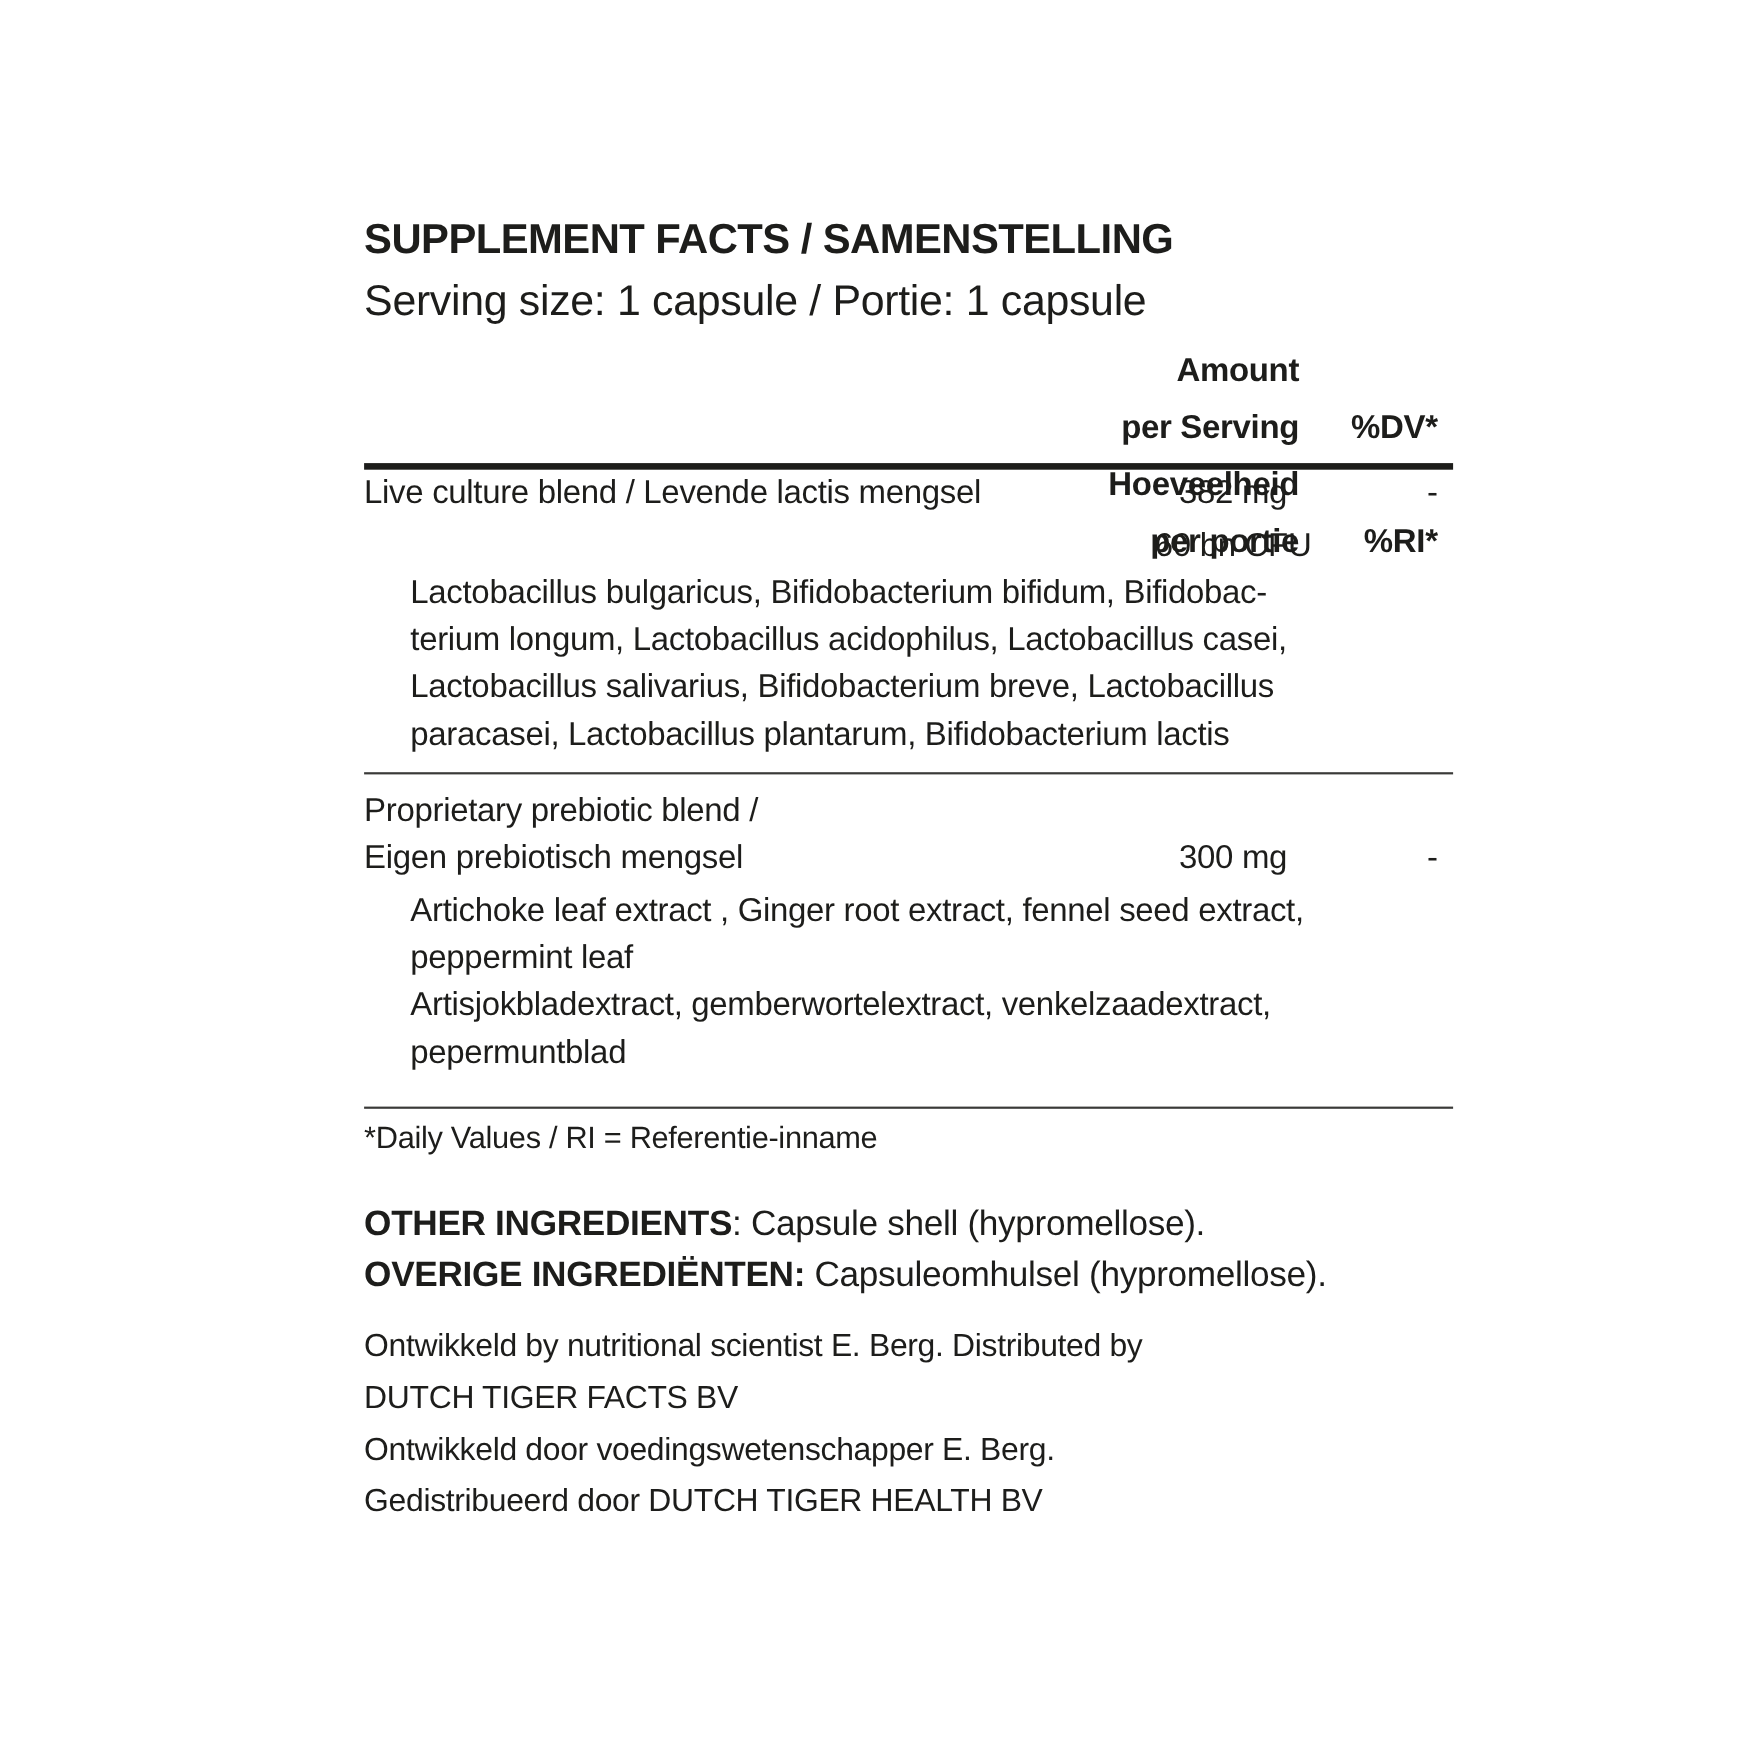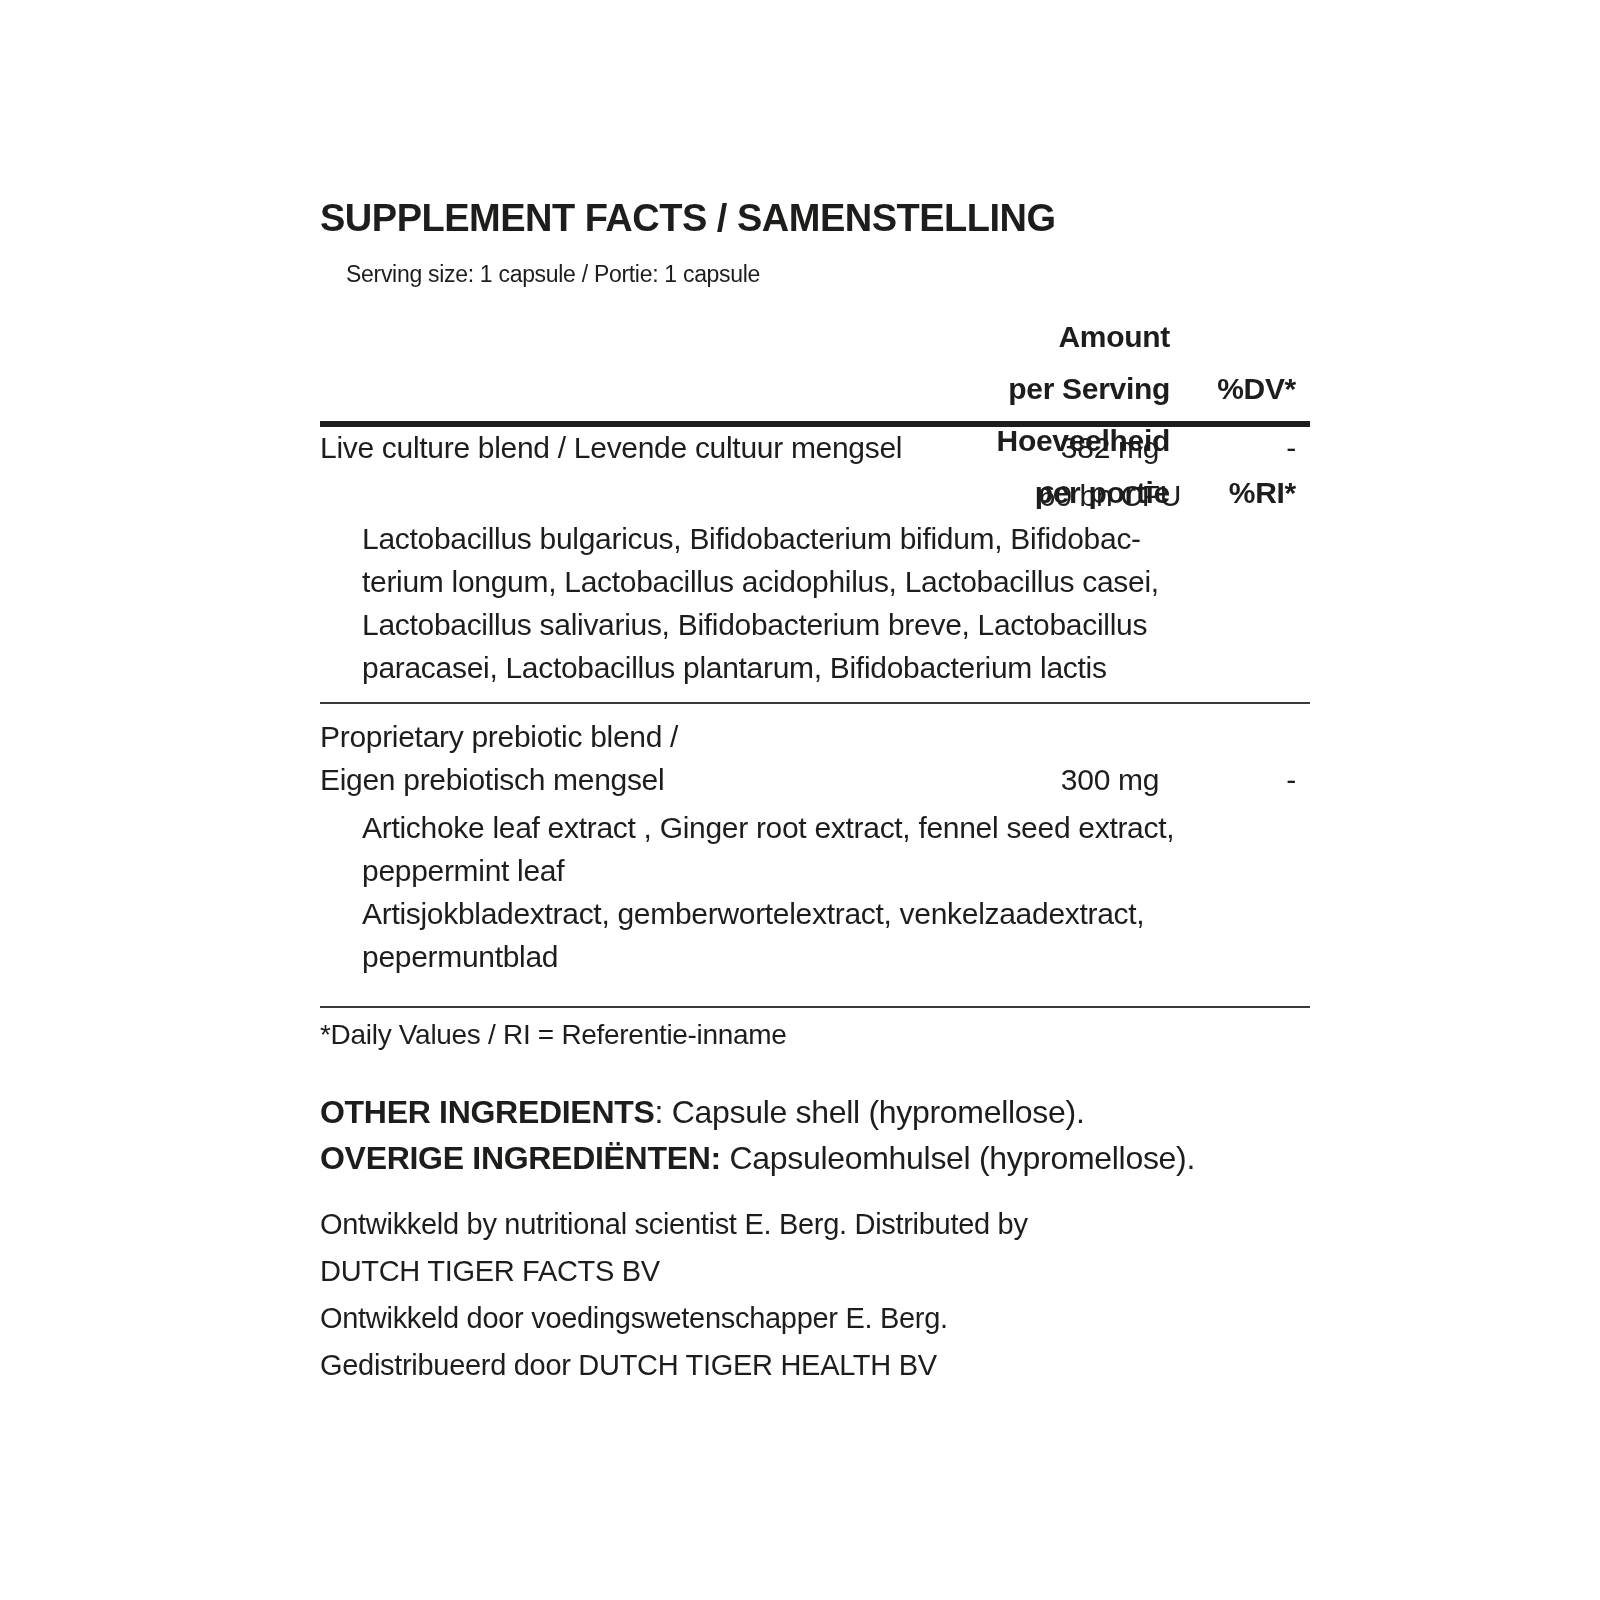--- a/index.html
+++ b/index.html
@@ -11,41 +11,40 @@
     position: relative;
     width: 1600px;
     height: 1600px;
     background: #ffffff;
     overflow: hidden;
     font-family: "Liberation Sans", sans-serif;
     color: #1d1d1b;
   }
   .label {
     position: absolute;
-    left: 320px;
+    left: 331px;
     top: 0;
     width: 990px;
     height: 1588px;
   }
   .block { position: absolute; left: 0; width: 990px; }
 
   .title {
     top: 196px;
     font-size: 38px;
     font-weight: 700;
     line-height: 44px;
     letter-spacing: -0.5px;
     margin: 0;
   }
   .serving {
     top: 254px;
-    font-size: 23px;
+    font-size: 39px;
     line-height: 40px;
     letter-spacing: -0.3px;
-    margin-left: 26px;
   }
 
   .row { display: flex; align-items: flex-end; }
   .cell-name   { flex: 1 1 auto; }
   .cell-amount { flex: 0 0 210px; text-align: center; }
   .cell-dv     { flex: 0 0 95px;  text-align: right; padding-right: 14px; box-sizing: border-box; }
 
   .hdr {
     top: 311px;
     font-size: 30px;
@@ -116,21 +115,21 @@
       <div class="row">
         <div class="cell-name"></div>
         <div class="cell-amount">Hoeveelheid per portie</div>
         <div class="cell-dv">%RI*</div>
       </div>
     </div>
 
     <div class="rule rule-thick"></div>
 
     <div class="block body-text r1 row">
-      <div class="cell-name">Live culture blend / Levende cultuur mengsel</div>
+      <div class="cell-name">Live culture blend / Levende lactis mengsel</div>
       <div class="cell-amount">382 mg</div>
       <div class="cell-dv">-</div>
     </div>
 
     <div class="block body-text r1b row">
       <div class="cell-name"></div>
       <div class="cell-amount">60 bn CFU</div>
       <div class="cell-dv"></div>
     </div>
 

